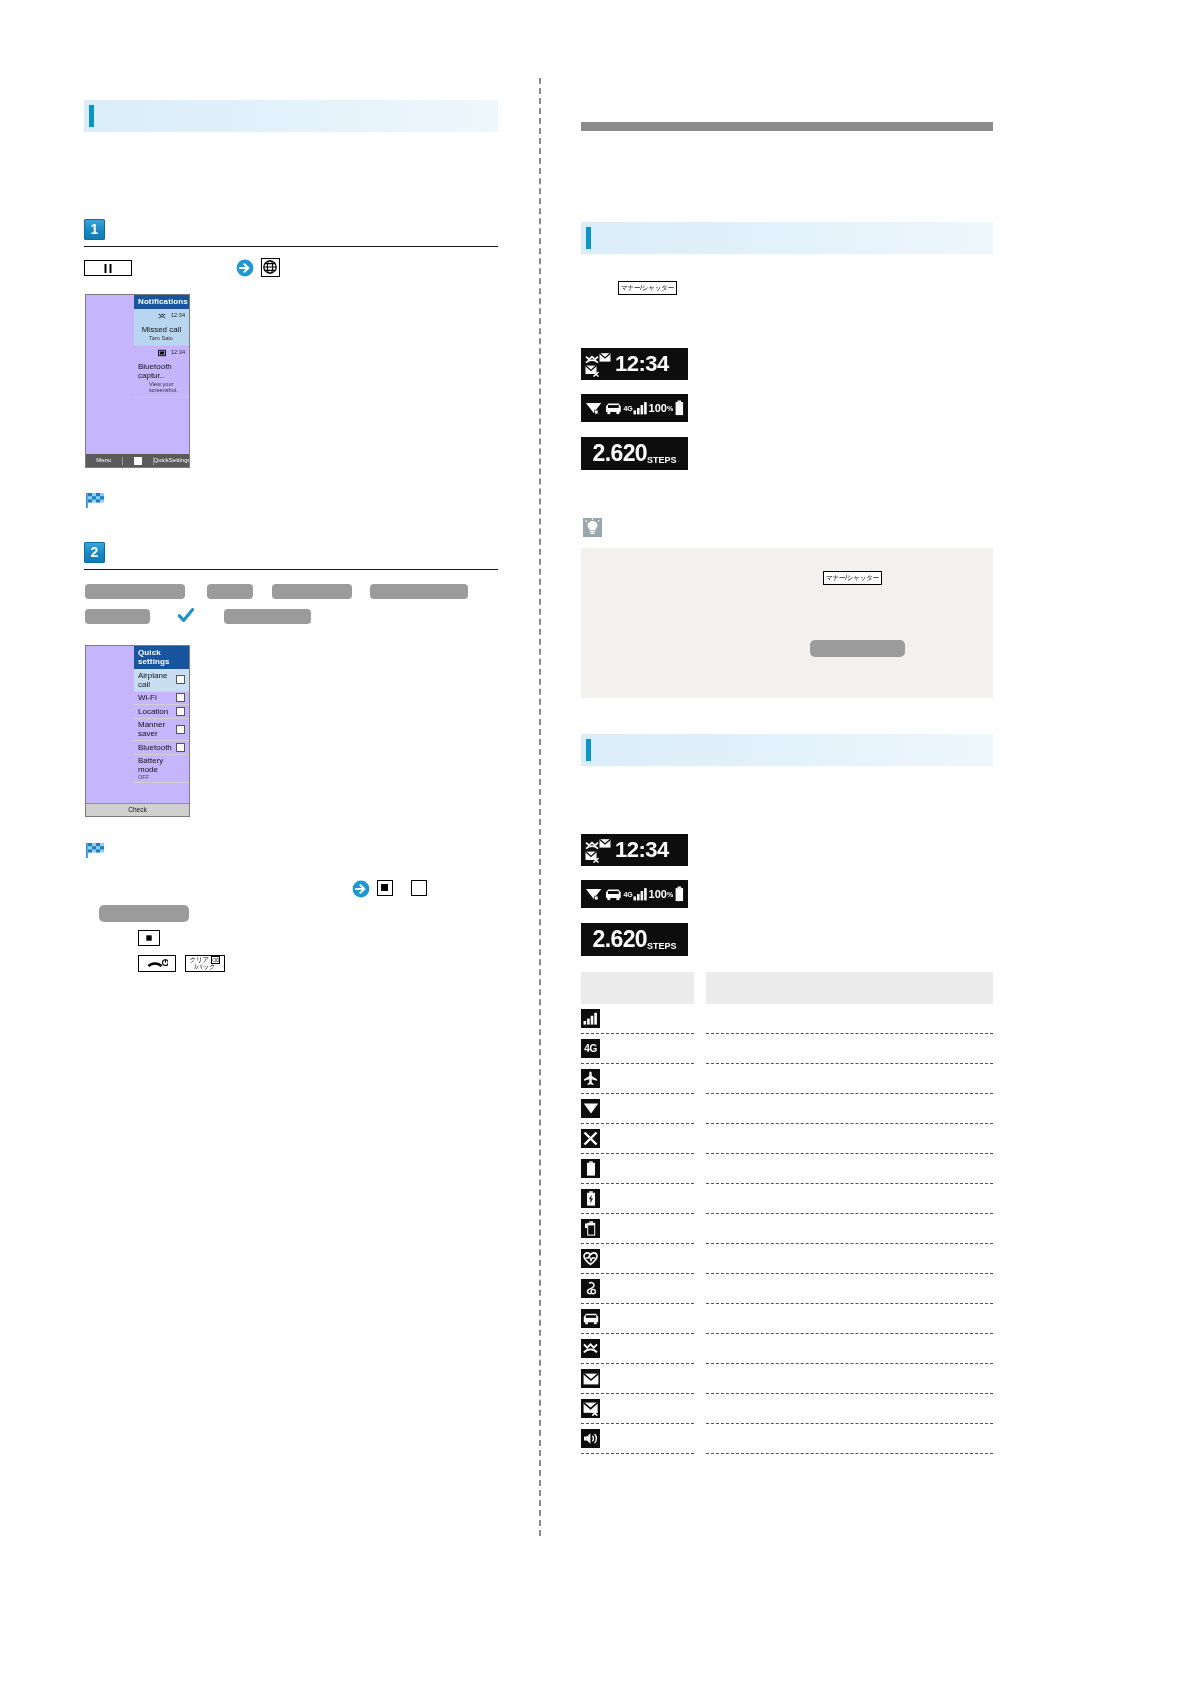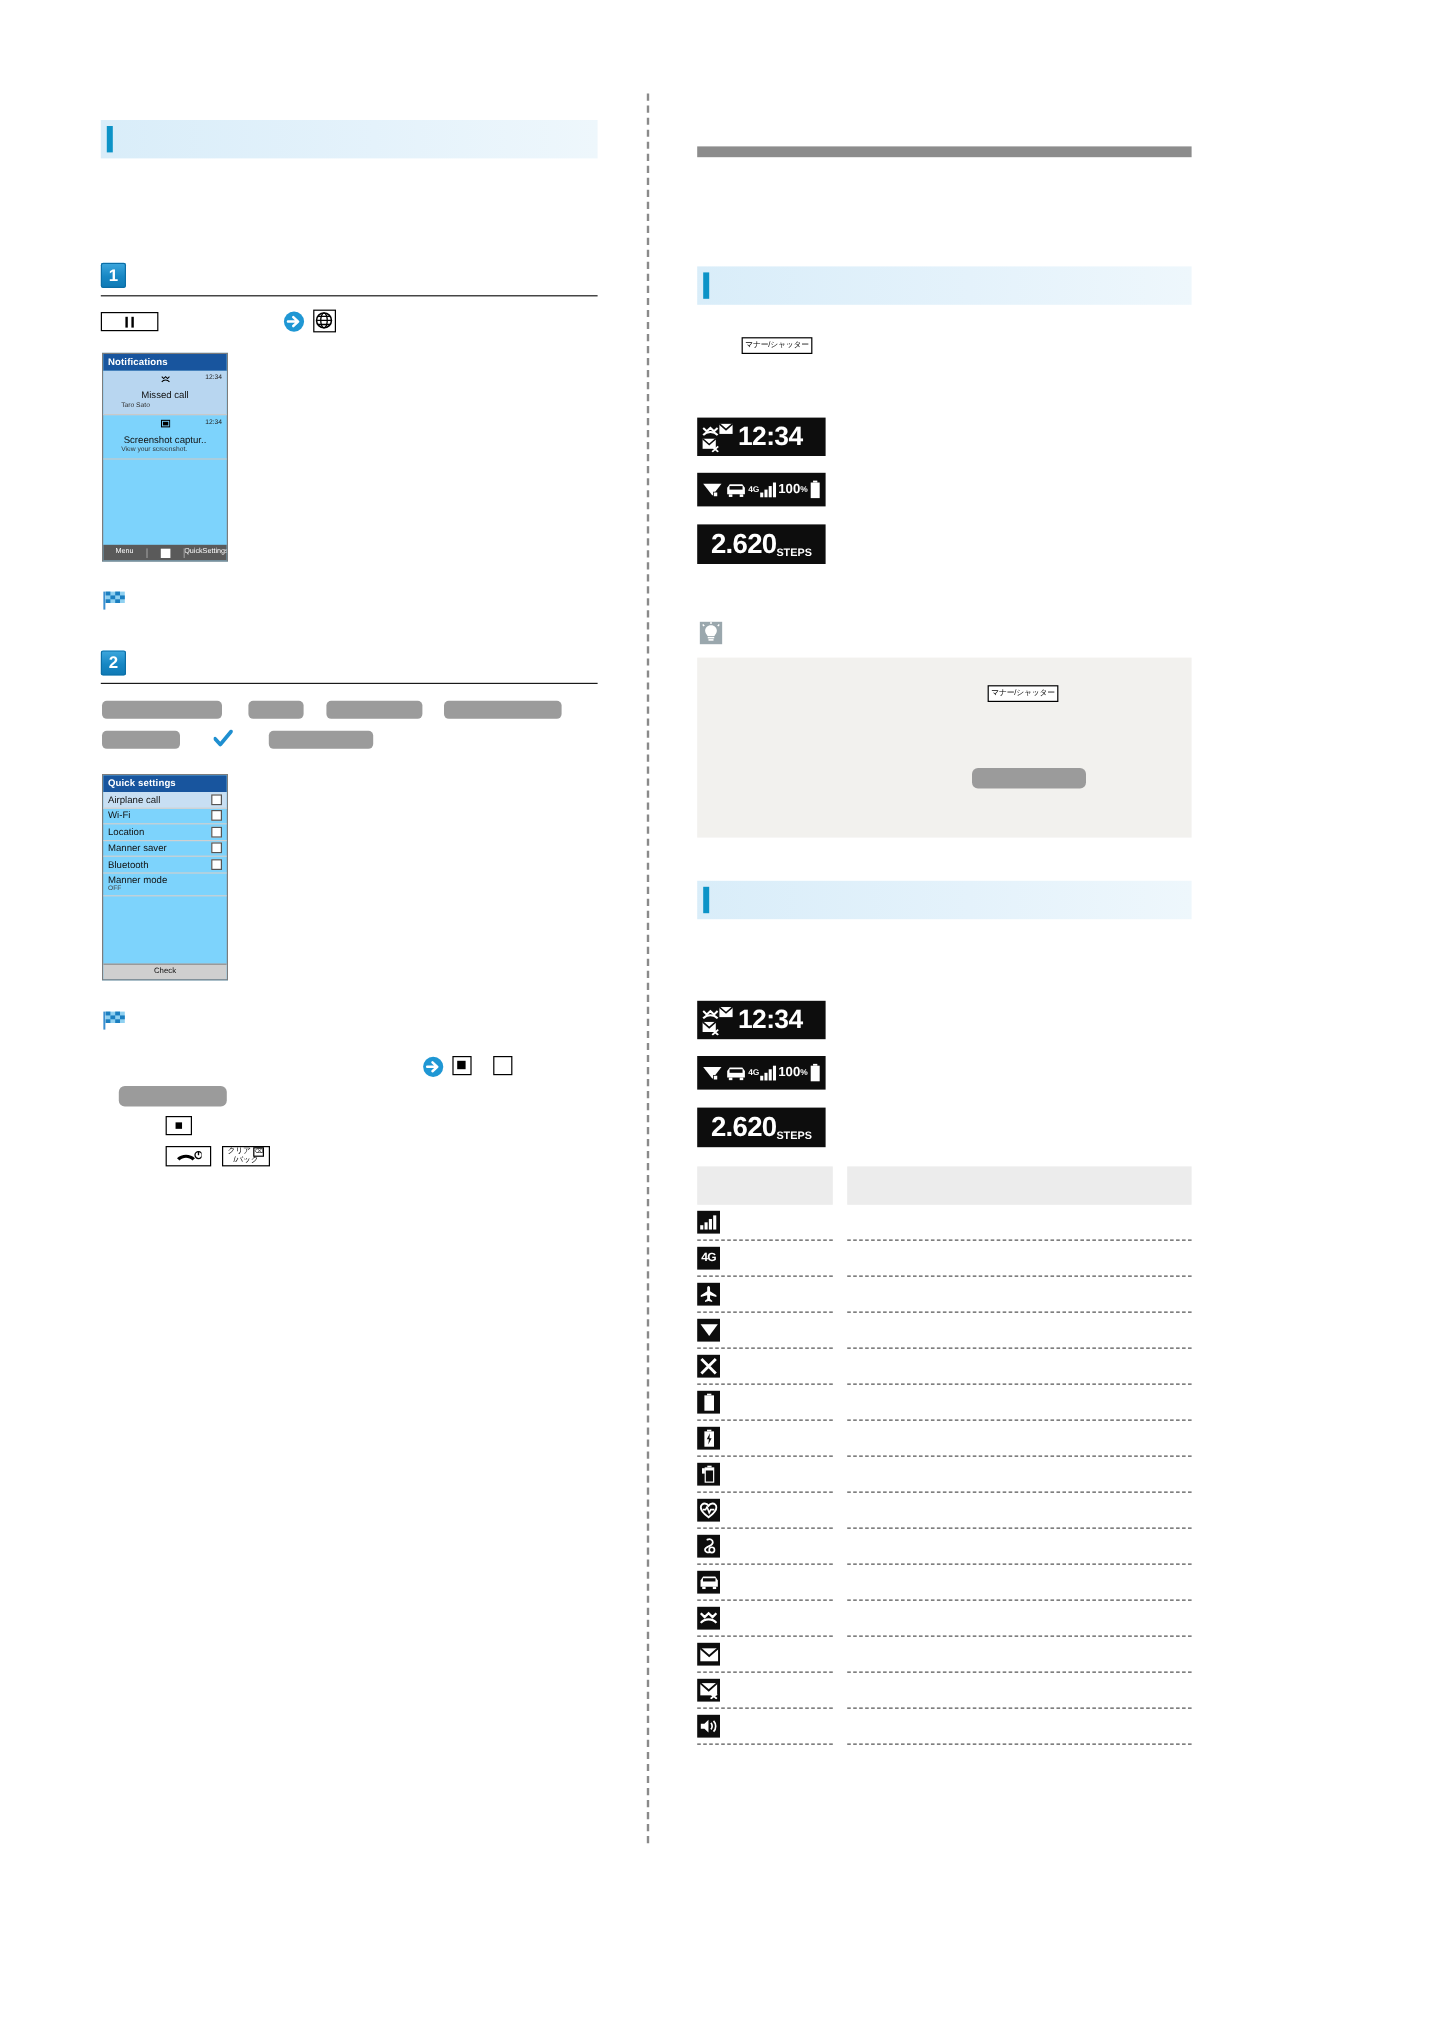--- a/index.html
+++ b/index.html
@@ -122,25 +122,26 @@
 
   
   .arrow-blue { position: absolute; width: 18px; height: 18px; }
 
   
   .check-blue { position: absolute; width: 15px; height: 14px; }
 
   
   .phone {
     position: absolute;
-    background: #7dd3fc;
+    background: #c4b5fd;
     border: 1px solid #7c7c7c;
     box-sizing: border-box;
     font-size: 7px;
     overflow: hidden;
+    padding-left: 48px;
   }
   .phone .titlebar {
     background: #18559e;
     color: #fff;
     font-weight: bold;
     font-size: 8px;
     padding: 2px 4px 3px 4px;
     letter-spacing: 0.1px;
   }
   .phone .notif {
@@ -337,21 +338,21 @@
 
     <div class="notif">
       <div class="time">12:34</div>
       <div class="line1">
         <span>
           <svg width="8" height="8" viewBox="0 0 10 10">
             <rect x="0.7" y="1.6" width="8.6" height="6.8" fill="none" stroke="#000" stroke-width="1.1"></rect>
             <rect x="2.2" y="3.1" width="5.6" height="3.8" fill="#000"></rect>
           </svg>
         </span>
-        <span>Screenshot captur..</span>
+        <span>Bluetooth captur..</span>
       </div>
       <div class="line2">View your screenshot.</div>
     </div>
 
     <div class="softkeys">
       <div class="sk">Menu</div>
       <div class="sk mid">
           <i></i>
         </div>
       <div class="sk">QuickSettings</div>
@@ -406,21 +407,21 @@
     </div>
     <div class="qs-row">
       <span>Manner saver</span>
       <span class="cb"></span>
     </div>
     <div class="qs-row">
       <span>Bluetooth</span>
       <span class="cb"></span>
     </div>
     <div class="qs-row stacked">
-      <div>Manner mode</div>
+      <div>Battery mode</div>
       <div class="sub">OFF</div>
     </div>
 
     <div class="qs-foot">Check</div>
   </div>
 
   <div class="flag-icon" style="left:86px; top:842px;">
     <svg width="21" height="17" viewBox="0 0 21 17">
       <rect x="0" y="1" width="1.8" height="15" fill="#3b8fd0"></rect>
       <g transform="translate(2,1)">

